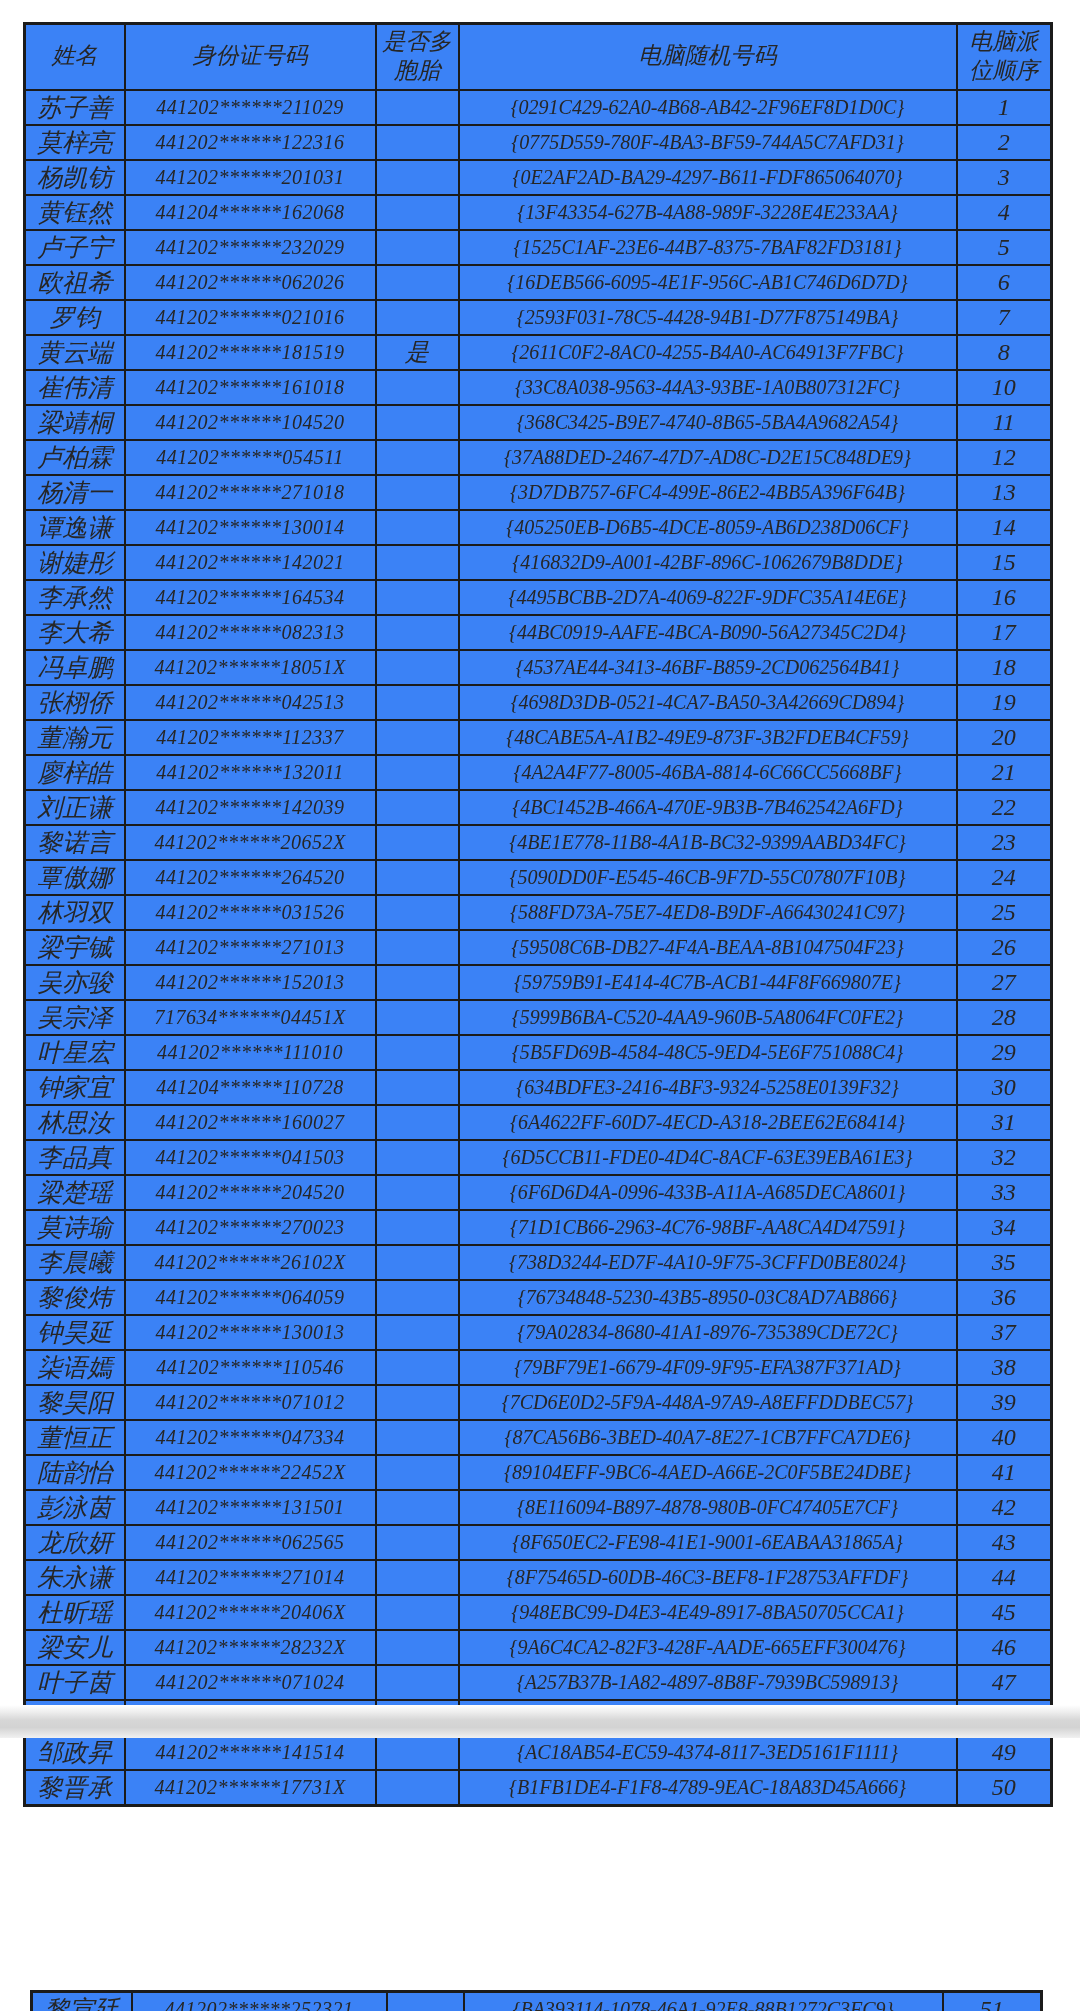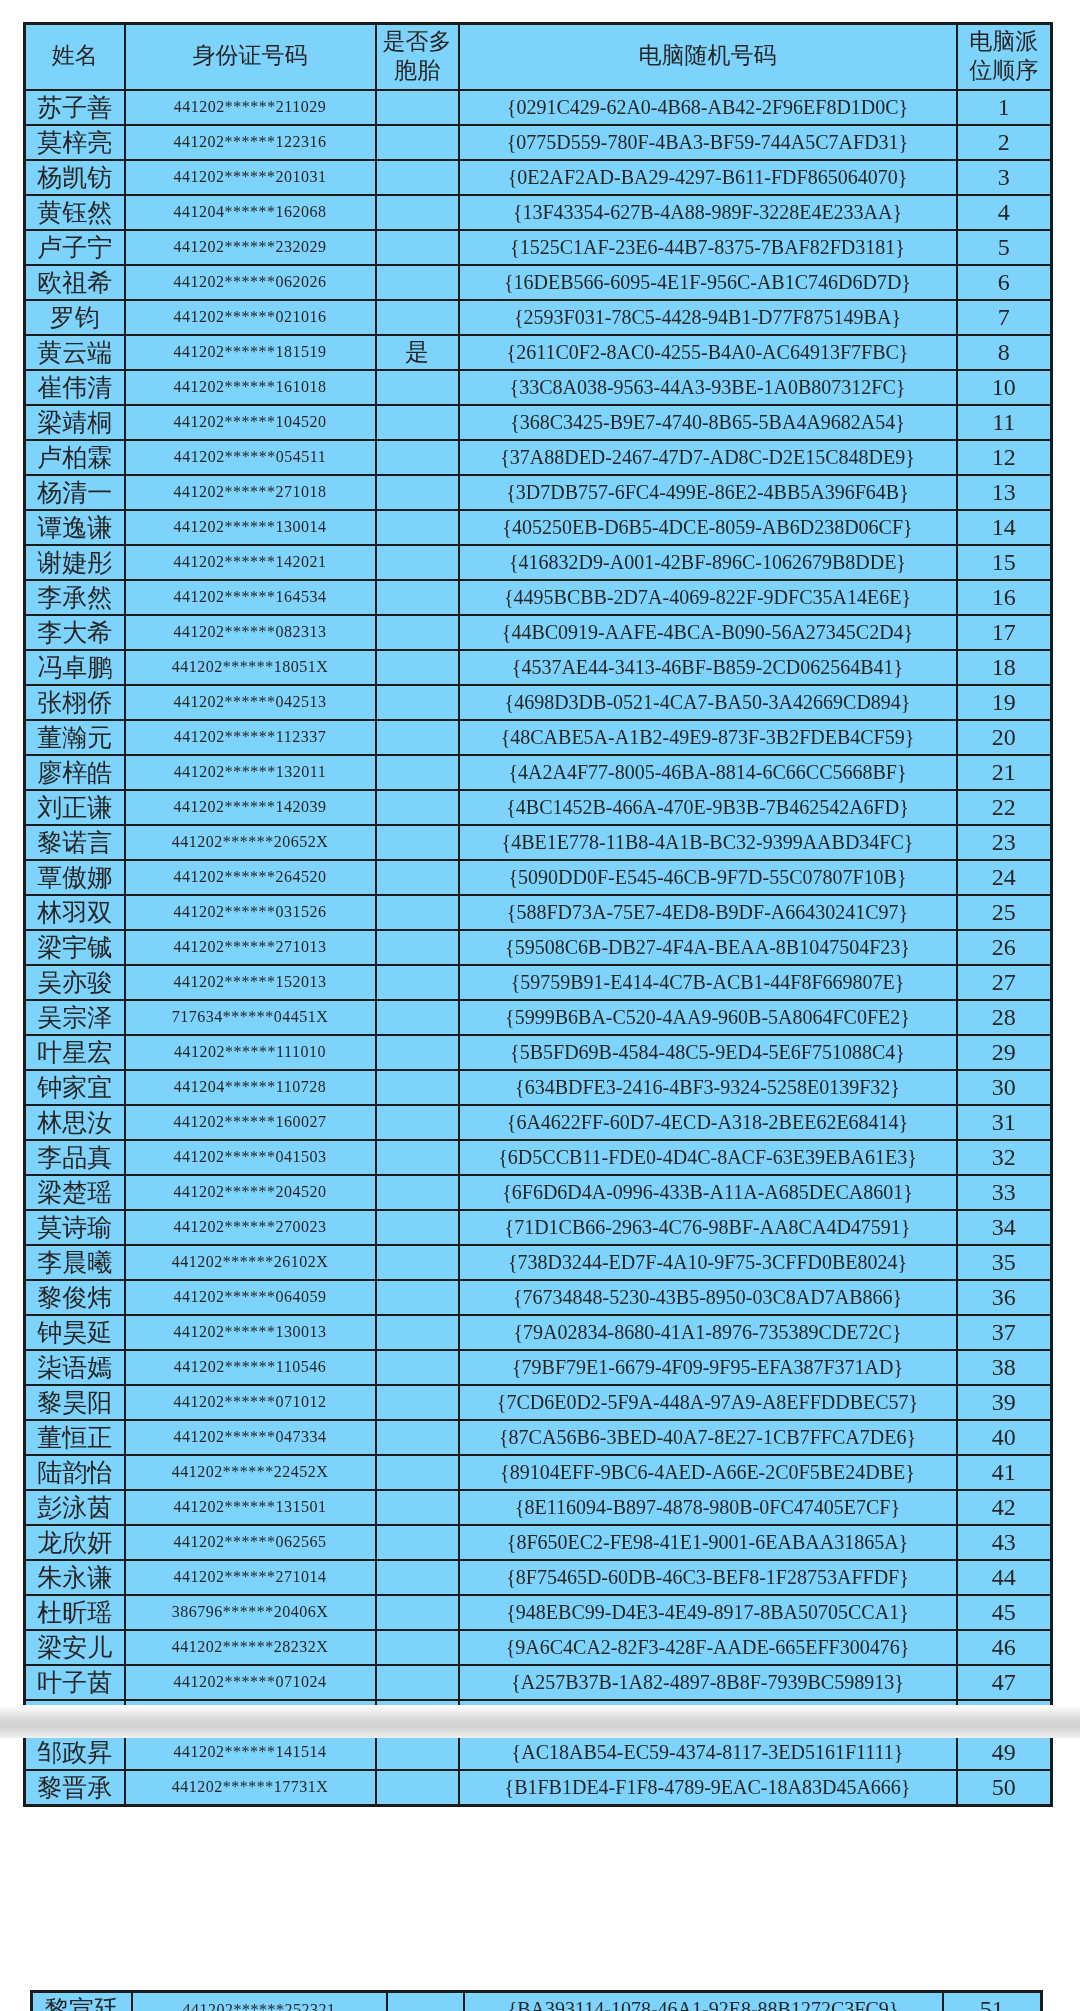--- a/index.html
+++ b/index.html
@@ -12,21 +12,22 @@
     height: 2011px;
     background: #ffffff;
     overflow: hidden;
     font-family: "Liberation Serif", "DejaVu Serif", serif;
     color: #262626;
   }
   .lottery-table {
     position: absolute;
     border-collapse: collapse;
     table-layout: fixed;
-    background: #7dd3fc;
+    background: #3b82f6;
+    font-style: italic;
   }
   .lottery-table th, .lottery-table td {
     border: 2px solid #1b1b1b;
     padding: 0;
     text-align: center;
     vertical-align: middle;
     overflow: hidden;
     white-space: nowrap;
   }
   .lottery-table.main {
@@ -44,21 +45,21 @@
   .lottery-table.main thead tr { height: 66px; }
   .lottery-table.main tbody tr { height: 29.6px; }
   .lottery-table.second tbody tr { height: 31.6px; }
   .lottery-table th {
     font-weight: normal;
     font-size: 23px;
     line-height: 1.25;
     white-space: pre-line;
   }
   .cell-name   { font-size: 25px; border-radius: 8px; }
-  .cell-id     { font-size: 16px; letter-spacing: 0.5px; }
+  .cell-id     { font-size: 20px; letter-spacing: 0.5px; }
   .cell-multi  { font-size: 24px; }
   .cell-random { font-size: 20px; }
   .cell-order  { font-size: 24px; }
   .page-separator {
     position: absolute;
     left: 0;
     top: 1705px;
     width: 1080px;
     height: 33px;
     background: linear-gradient(to bottom,
@@ -386,21 +387,21 @@
         </tr>
         <tr>
           <td class="cell-name">朱永谦</td>
           <td class="cell-id">441202******271014</td>
           <td class="cell-multi"></td>
           <td class="cell-random">{8F75465D-60DB-46C3-BEF8-1F28753AFFDF}</td>
           <td class="cell-order">44</td>
         </tr>
         <tr>
           <td class="cell-name">杜昕瑶</td>
-          <td class="cell-id">386796******20406X</td>
+          <td class="cell-id">441202******20406X</td>
           <td class="cell-multi"></td>
           <td class="cell-random">{948EBC99-D4E3-4E49-8917-8BA50705CCA1}</td>
           <td class="cell-order">45</td>
         </tr>
         <tr>
           <td class="cell-name">梁安儿</td>
           <td class="cell-id">441202******28232X</td>
           <td class="cell-multi"></td>
           <td class="cell-random">{9A6C4CA2-82F3-428F-AADE-665EFF300476}</td>
           <td class="cell-order">46</td>

